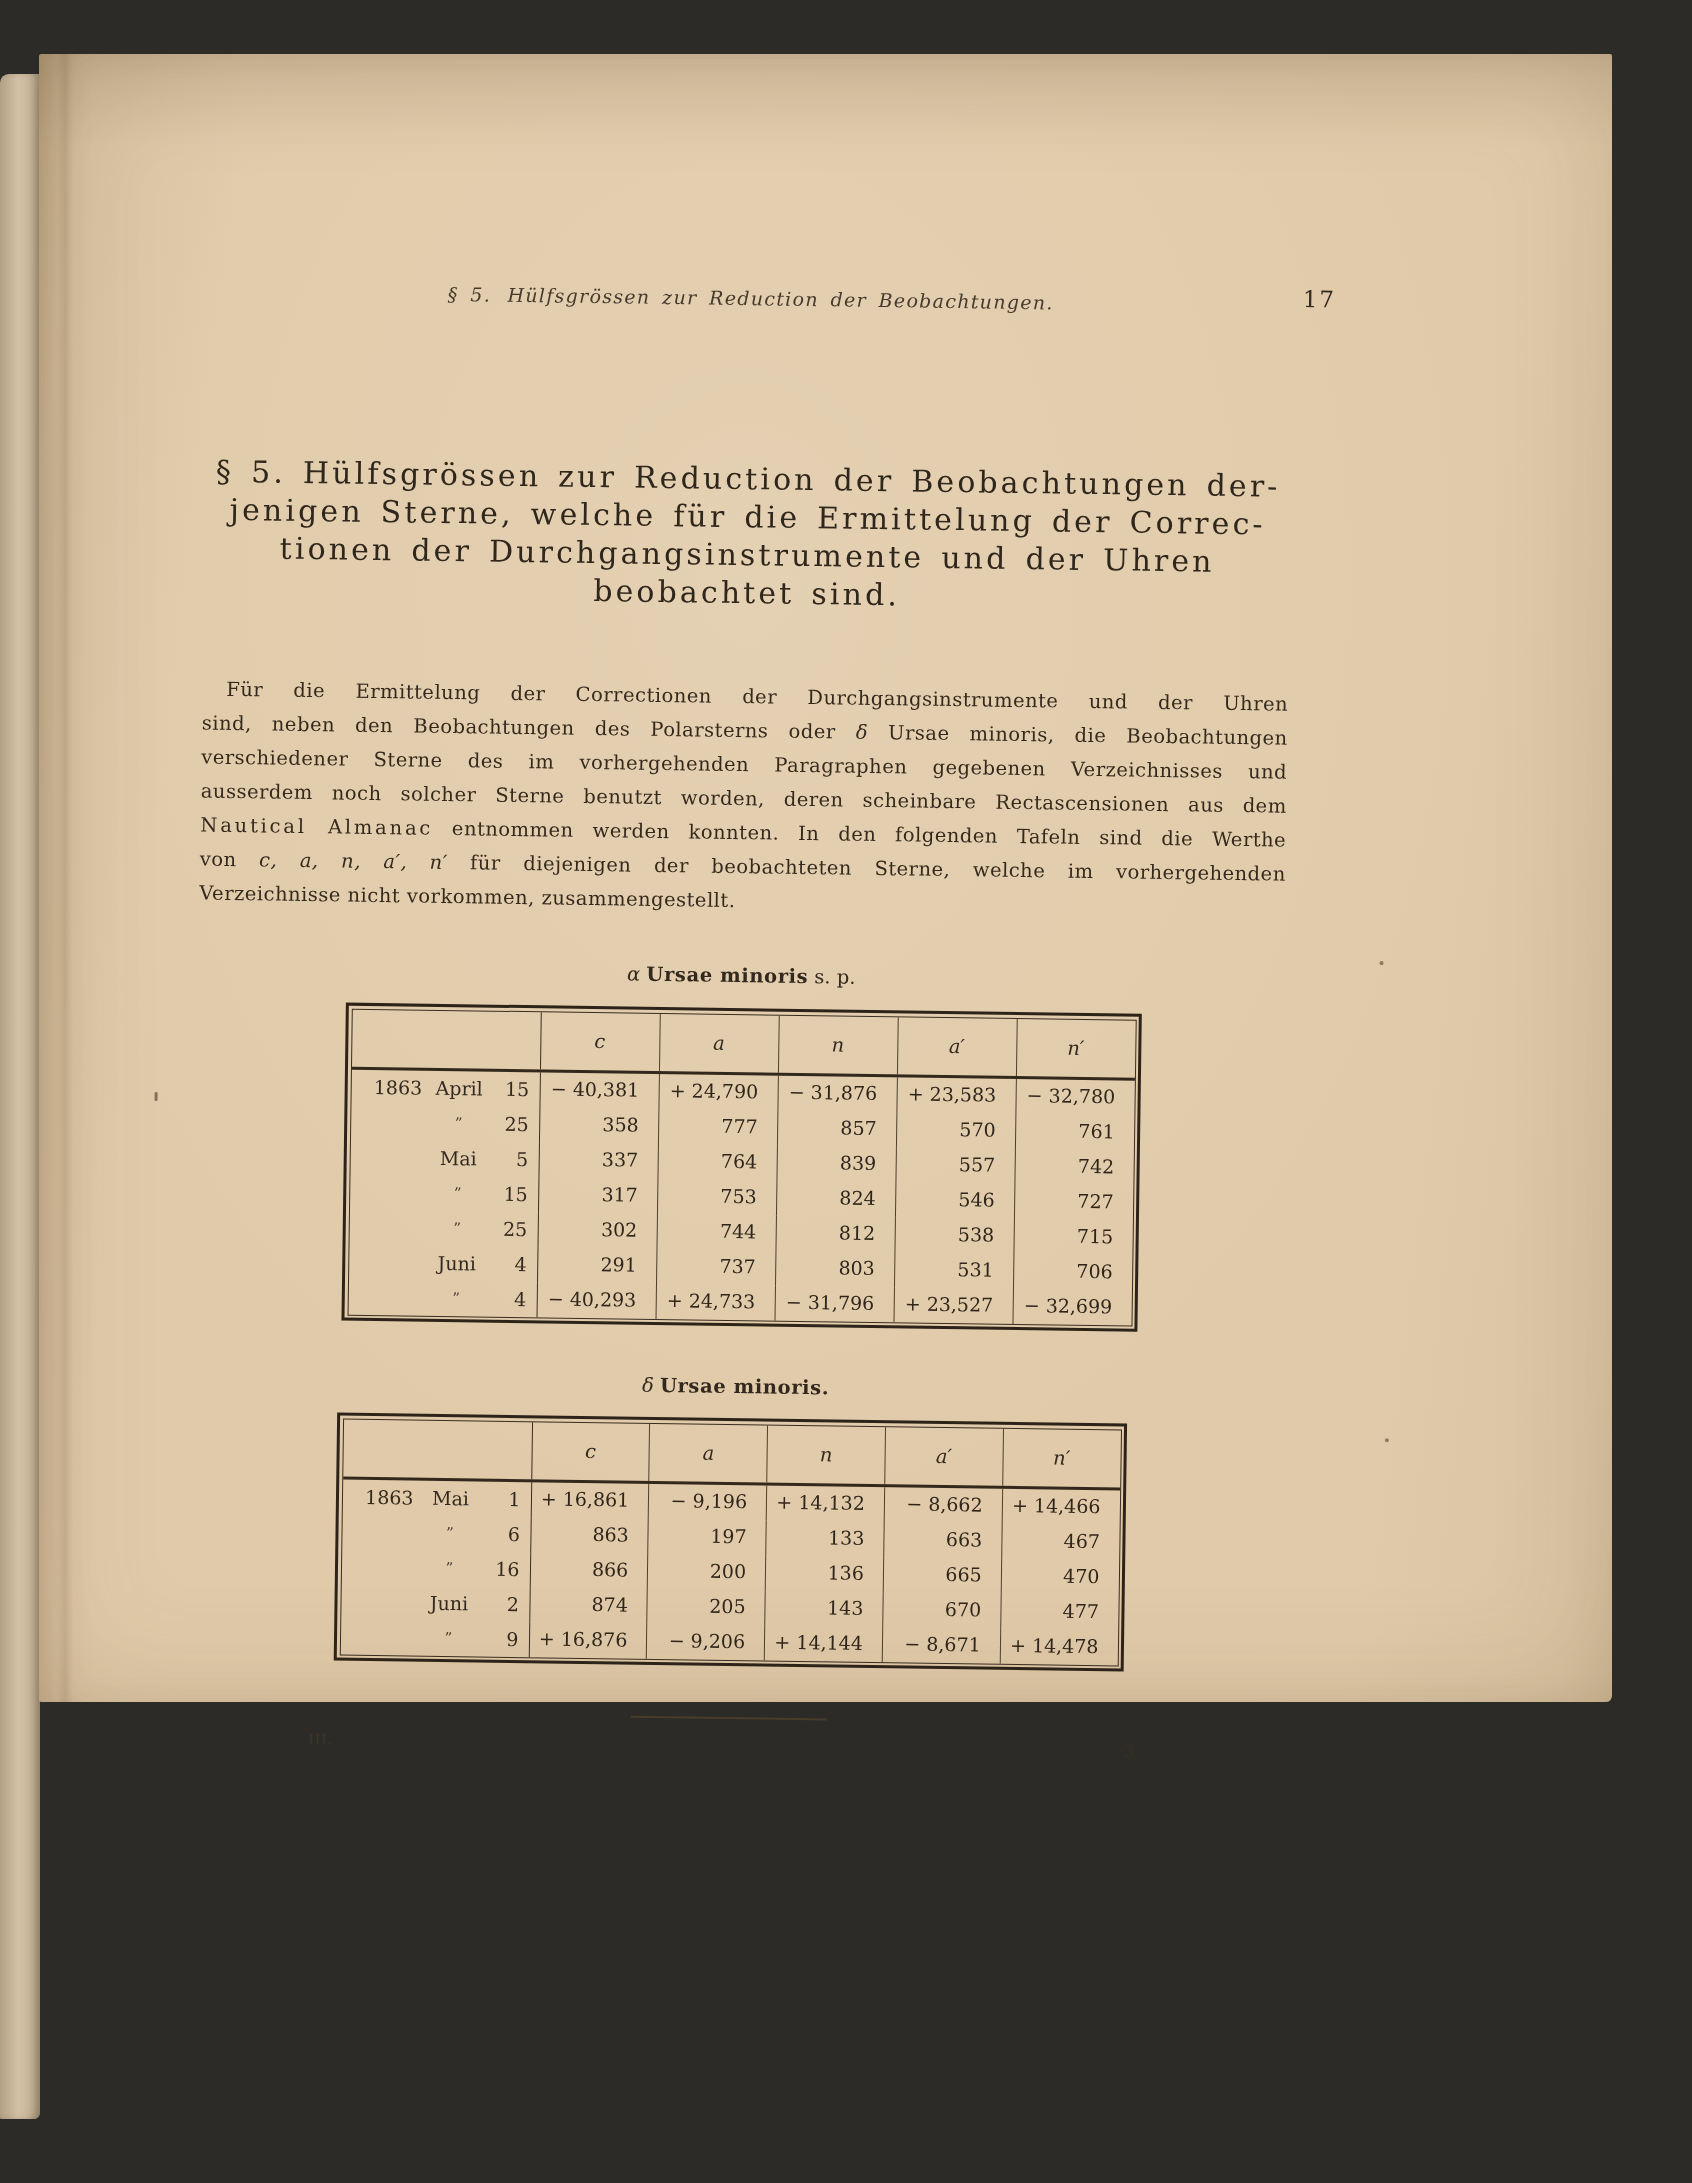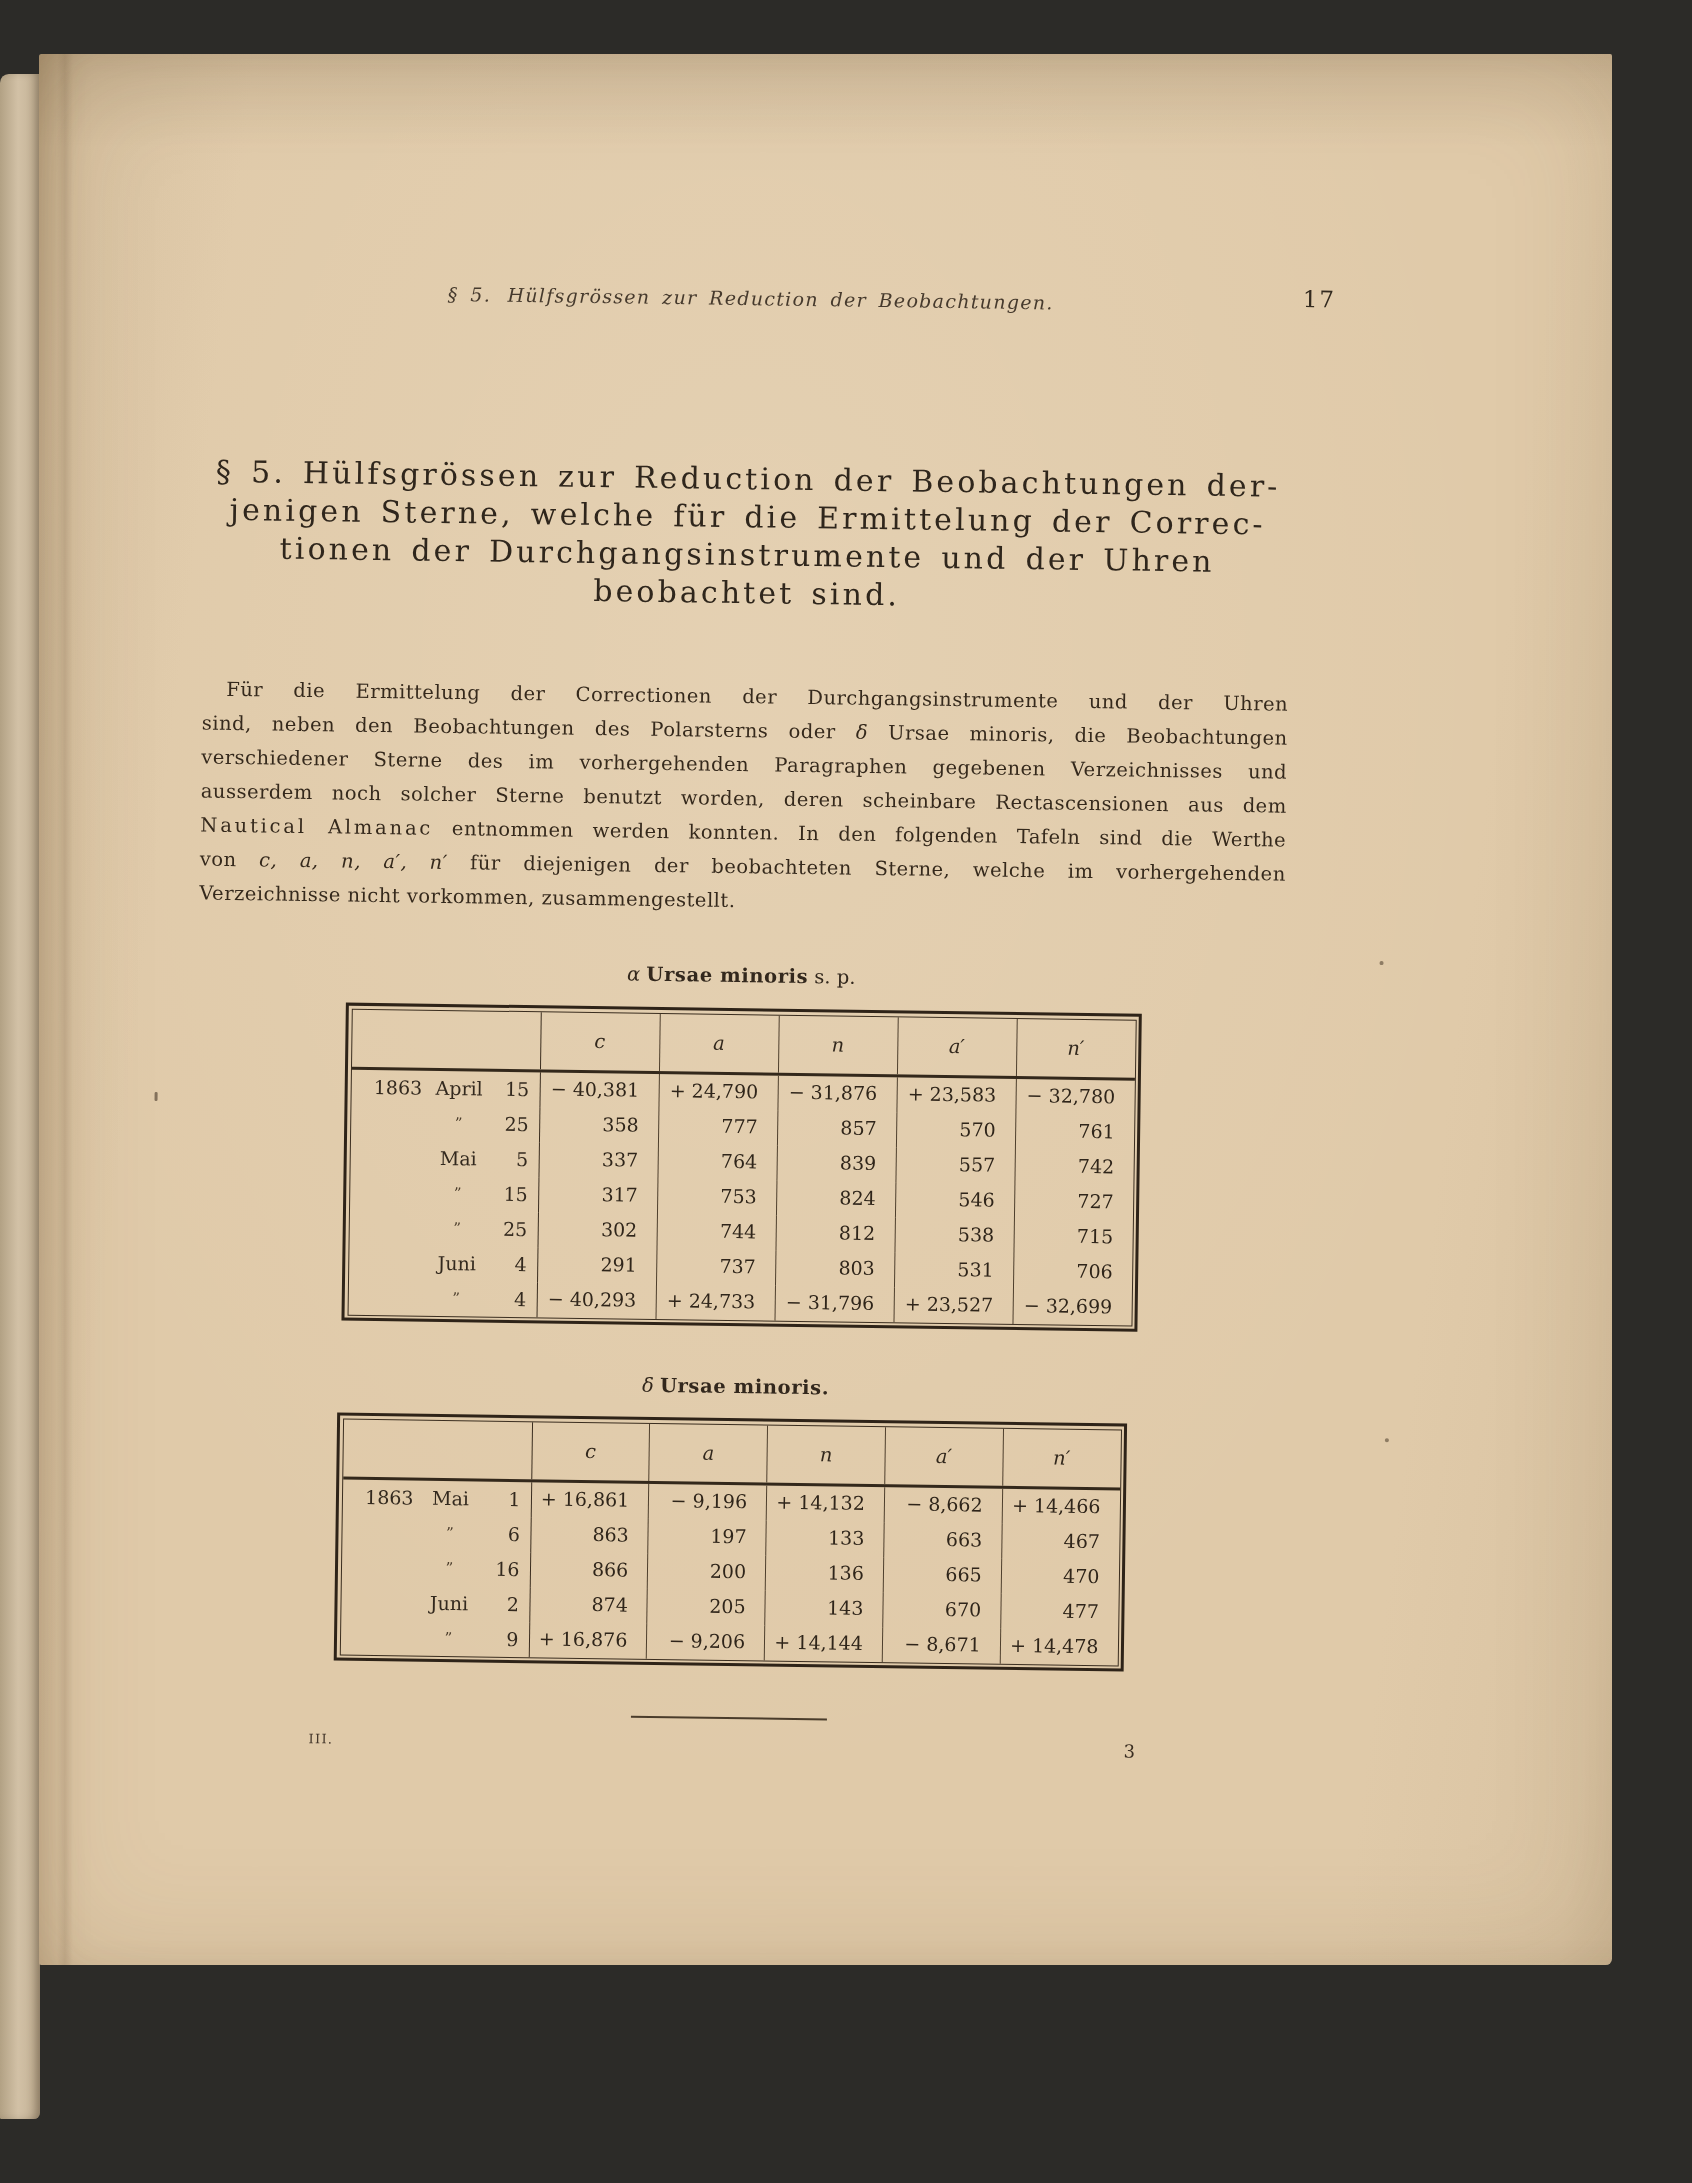--- a/index.html
+++ b/index.html
@@ -11,21 +11,21 @@
     font-family:"DejaVu Serif", serif;
     color:#33291e;
   }
   .edge-strip {
     position:absolute; left:0; top:74px; width:40px; height:2045px;
     background:linear-gradient(90deg,#b2a184,#d2c1a6 45%,#c2b094 95%);
     box-shadow:inset -7.6px 0 10px -3.8px rgba(40,25,10,.38);
     border-radius:8.8px 0 6.3px 1.3px;
   }
   .page {
-    position:absolute; left:39px; top:54px; width:1573px; height:1911px;
+    position:absolute; left:39px; top:54px; width:1573px; height:1648px;
     background:
       radial-gradient(ellipse at 45% 32%, rgba(255,248,235,.14), transparent 62%),
       linear-gradient(97deg,#ccb694 0,#d8c2a1 3%,#e0caa9 12%,#e0caa9 85%,#dac4a3 97%,#d3bd9c 100%);
     background-color:#dcc6a6;
     border-radius:2.5px 1.9px 6.3px 2.5px;
     box-shadow:inset 0 0 120px rgba(105,75,40,.18), inset 28px 0 44px -22px rgba(90,60,30,.28);
   }
   .page::before {
     content:''; position:absolute; left:17.6px; top:0; width:16.4px; height:100%;
     background:linear-gradient(90deg, transparent, rgba(80,55,30,.12), transparent);

